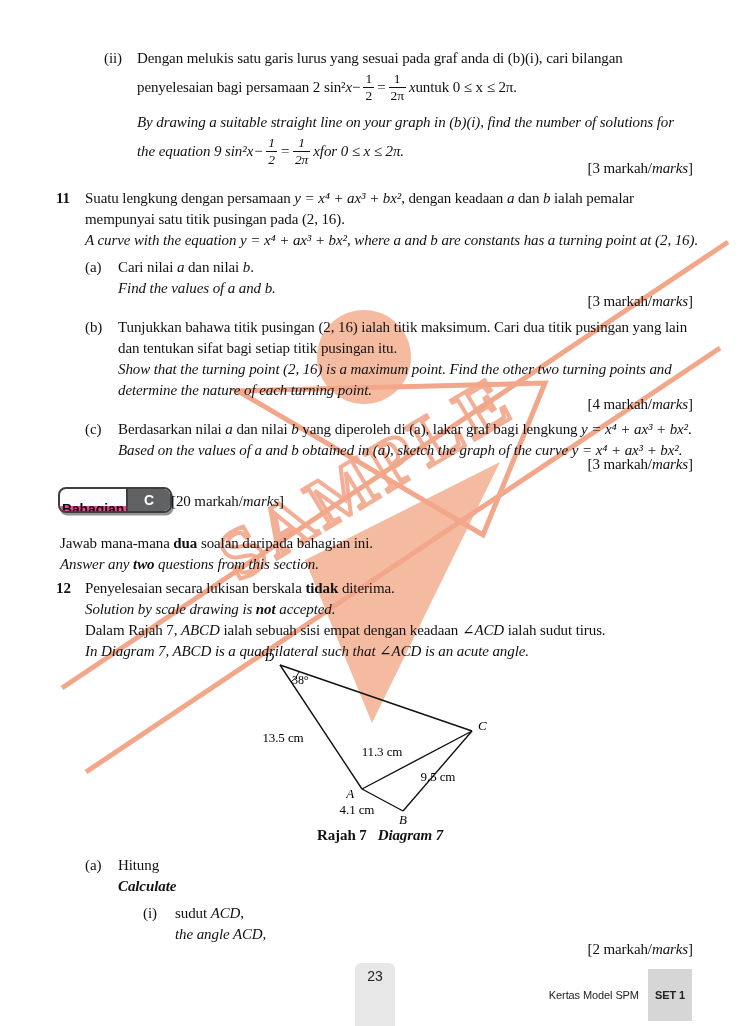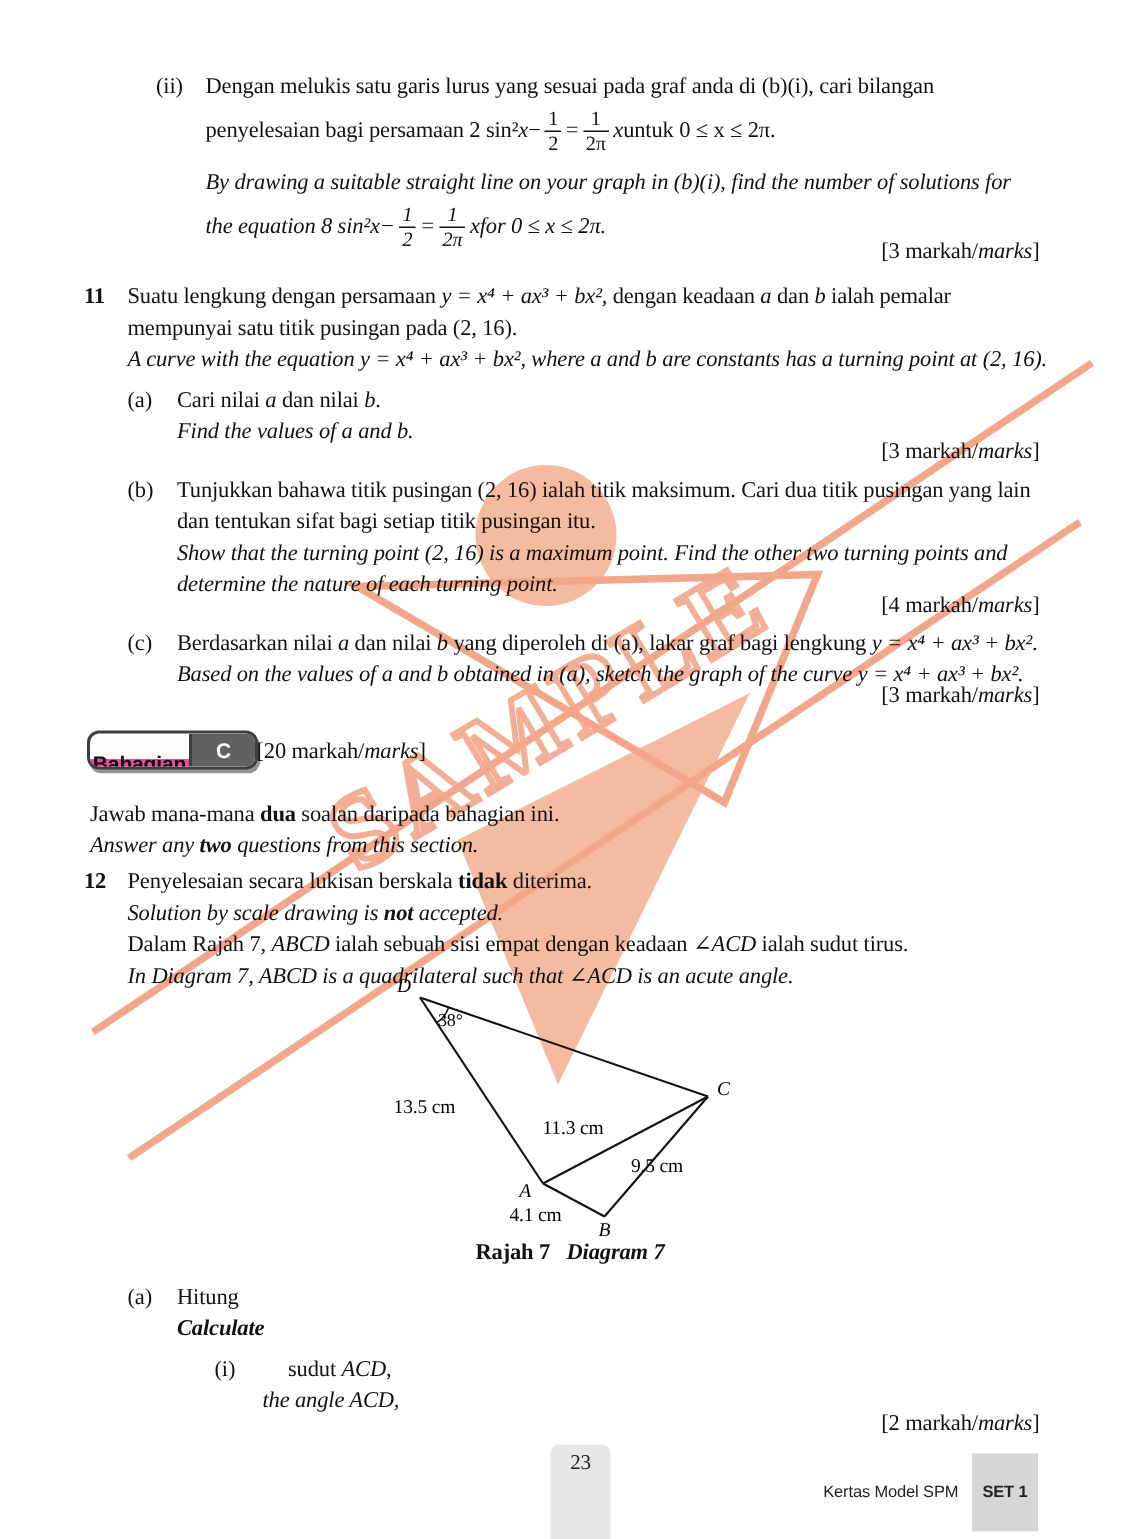--- a/index.html
+++ b/index.html
@@ -20,23 +20,23 @@
   .badge{position:absolute;left:58px;top:487px;width:114px;height:26px;display:flex;
          border:2px solid #3e3e40;border-radius:8px;background:#fdfdfd;box-sizing:border-box;
          box-shadow:1.5px 2.5px 0 #919395;overflow:hidden;
          font-family:"Liberation Sans","DejaVu Sans",sans-serif;}
   .badge .bl{flex:1;display:flex;align-items:center;justify-content:center;
              font-weight:bold;font-size:14px;color:#0a0a0a;background:#ec4899;margin-top:17px;}
   .badge .bc{width:42px;display:flex;align-items:center;justify-content:center;
              font-weight:bold;font-size:14px;color:#fff;background:#606264;
              border-left:2px solid #3e3e40;border-radius:0 5px 5px 0;}
   .caption{position:absolute;left:240px;top:827px;width:280px;text-align:center;font-size:15px;}
-  .pagetab{position:absolute;left:367px;top:963px;width:40px;height:63px;background:#e7e7e7;
+  .pagetab{position:absolute;left:355px;top:963px;width:40px;height:63px;background:#e7e7e7;
            border-radius:6px 6px 0 0;text-align:center;
-           font-family:Liberation Serif, serif;font-size:14px;color:#222;
+           font-family:Liberation Sans, sans-serif;font-size:14px;color:#222;
            padding-top:5px;box-sizing:border-box;}
   .pubrow{position:absolute;right:58px;top:969px;display:flex;align-items:center;gap:9px;
           font-family:"Liberation Sans","DejaVu Sans",sans-serif;font-size:11px;color:#222;}
   .setbadge{background:#d6d6d6;font-weight:bold;padding:20px 7px;}
   svg text{font-family:"Liberation Serif","DejaVu Serif",serif;}
 </style>
 </head>
 <body>
 
 <div class="page">
@@ -68,21 +68,21 @@
           <span class="fn">1</span>
           <span class="fd">2π</span>
         </span>
       <span class="it">x</span>
         <span> untuk 0 ≤ x ≤ 2π.</span>
     </div>
 
     <div class="ln it" style="left:137px;top:112px;">By drawing a suitable straight line on your graph in (b)(i), find the number of solutions for</div>
 
     <div class="eqline it" style="left:137px;top:133px;">
-      <span>the equation 8 sin² </span>
+      <span>the equation 9 sin² </span>
         <span>x</span>
         <span> − </span>
       <span class="frac">
           <span class="fn">1</span>
           <span class="fd">2</span>
         </span>
       <span> = </span>
       <span class="frac">
           <span class="fn">1</span>
           <span class="fd">2π</span>
@@ -172,21 +172,21 @@
       <span class="b">Rajah 7</span>
       <span>&nbsp;</span>
       <span class="bi">Diagram 7</span>
     </div>
 
     <div class="ln" style="left:85px;top:855px;">(a)</div>
     <div class="ln" style="left:118px;top:855px;">Hitung</div>
     <div class="ln it" style="left:118px;top:876px;font-weight:bold;">Calculate</div>
 
     <div class="ln" style="left:143px;top:903px;">(i)</div>
-    <div class="ln" style="left:175px;top:903px;margin-left:17px;">
+    <div class="ln" style="left:175px;top:903px;">
       <span>sudut </span><span class="it">ACD</span><span>,</span>
     </div>
     <div class="ln it" style="left:175px;top:924px;">the angle ACD,</div>
     <div class="marksln" style="top:941px;margin-left:24px;"><span>[2 markah/</span><span class="it">marks</span><span>]</span></div>
 
     <div class="pagetab">
       <span>23</span>
     </div>
     <div class="pubrow">
       <span>Kertas Model SPM</span>

